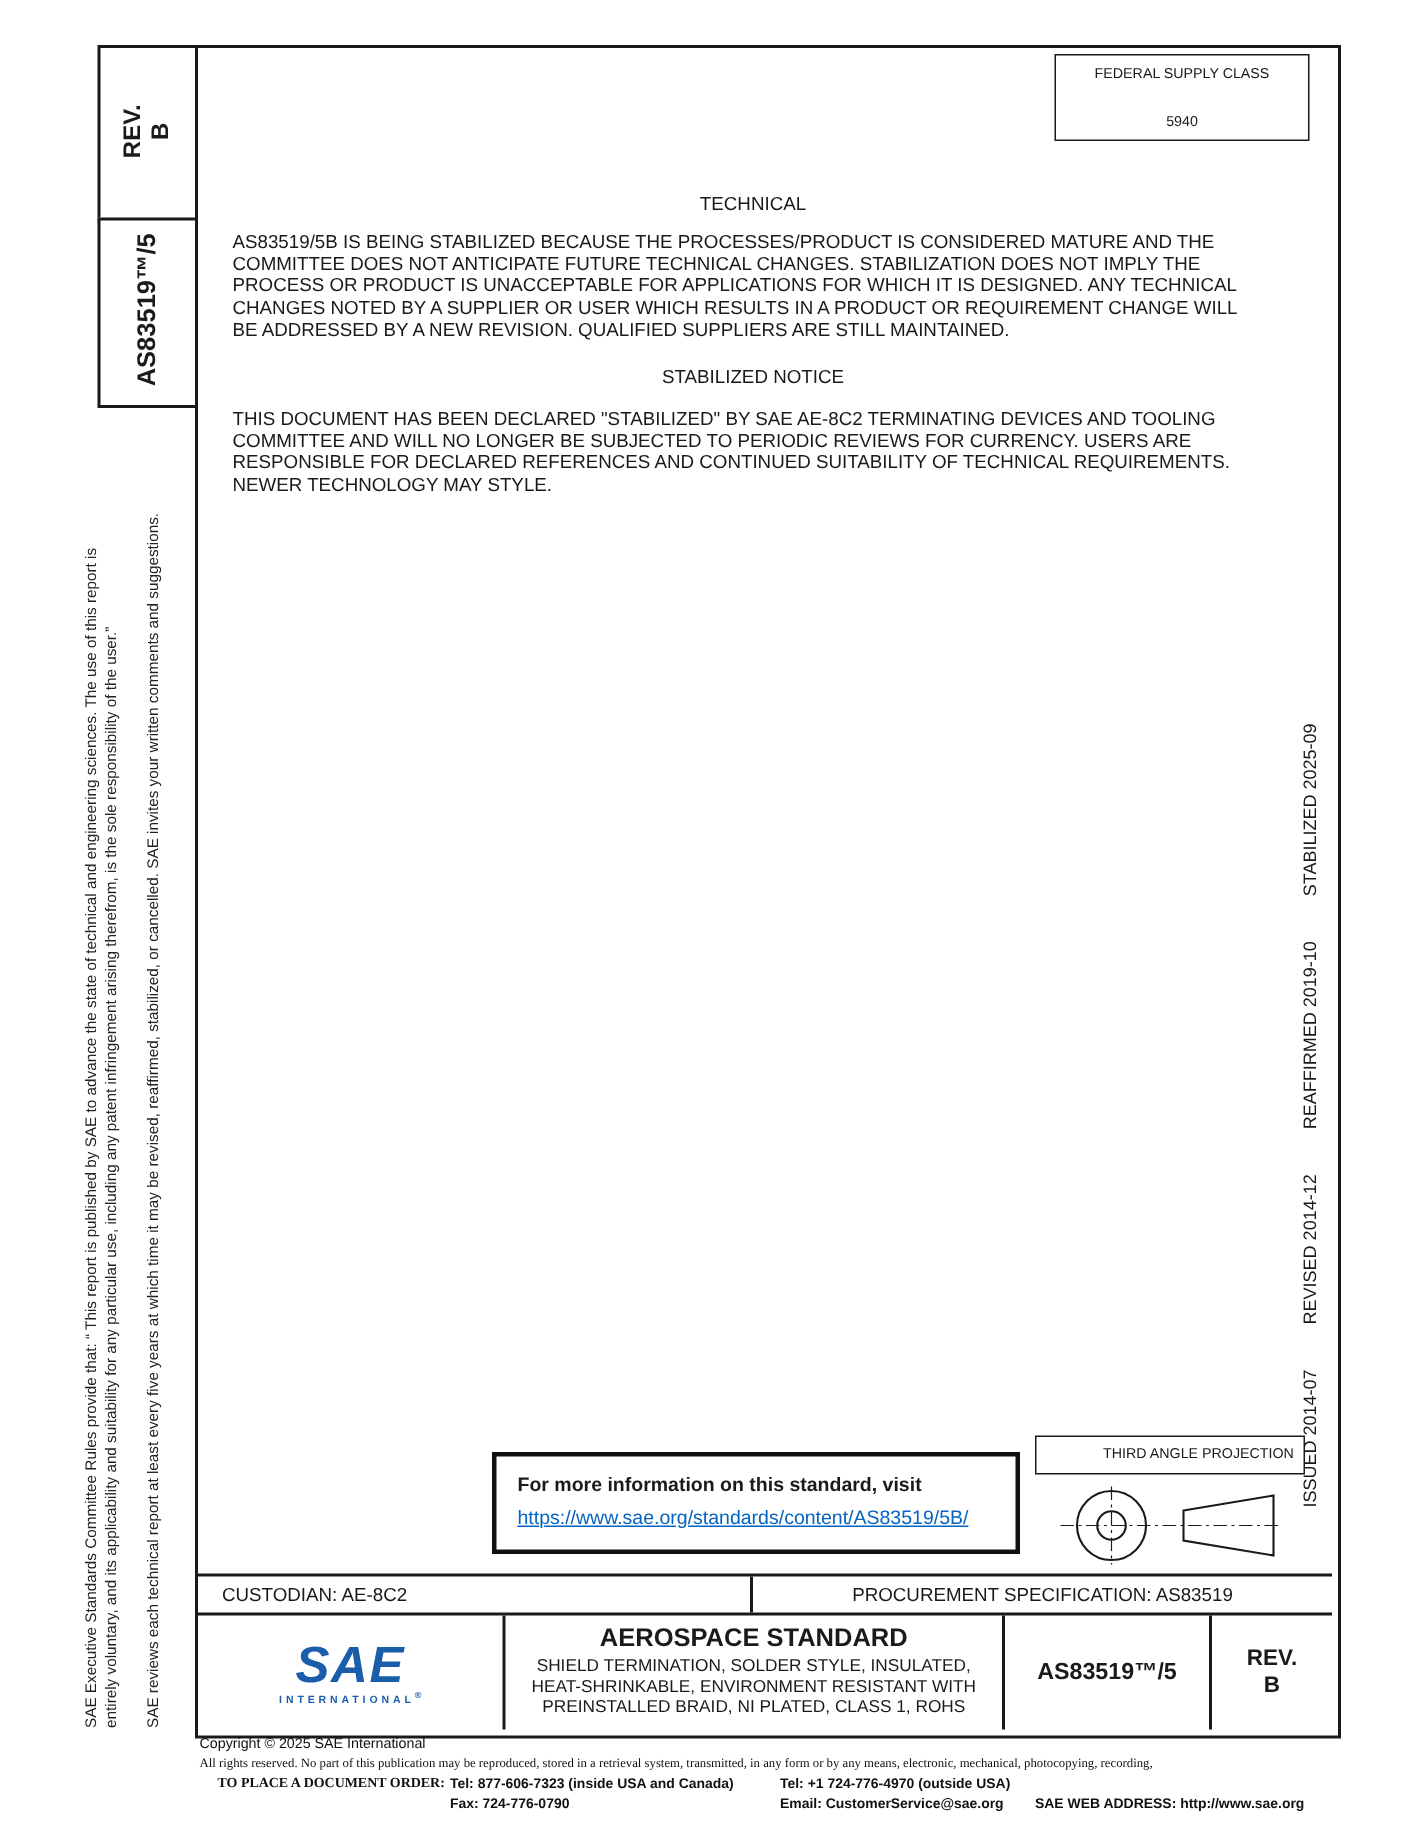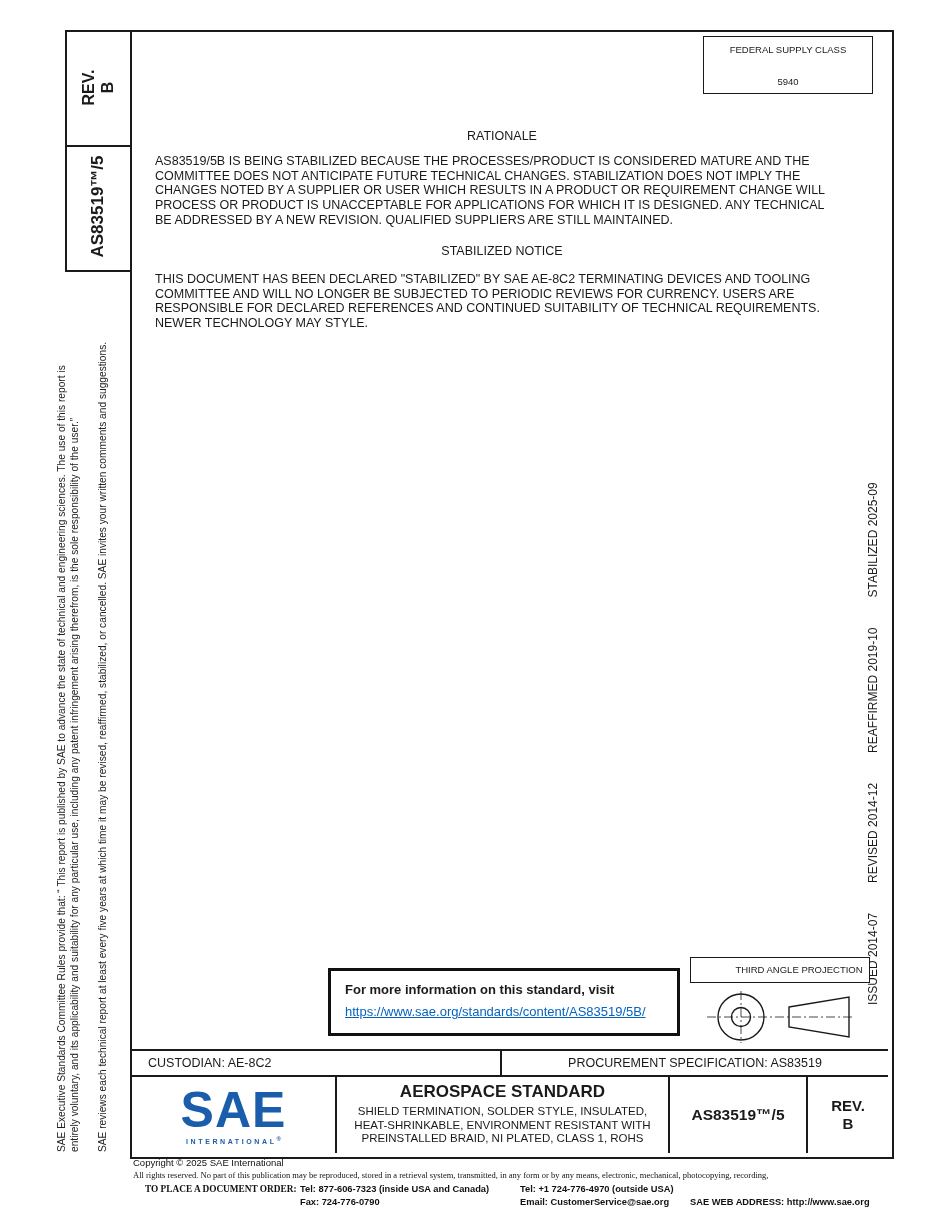--- a/index.html
+++ b/index.html
@@ -63,21 +63,21 @@
   .cust-row{position:absolute;left:0;top:1017px;width:756px;height:26px;
     border-top:2px solid var(--ink);display:flex;font-size:12.5px;box-sizing:border-box;}
   .cust-cell{width:370px;border-right:2px solid var(--ink);display:flex;
     align-items:center;padding-left:16px;box-sizing:border-box;}
   .proc-cell{flex:1;display:flex;align-items:center;justify-content:center;}
   
   .title-block{position:absolute;left:0;top:1043px;width:756px;height:78px;
     border-top:2px solid var(--ink);display:flex;box-sizing:border-box;}
   .logo-cell{width:203px;display:flex;flex-direction:column;align-items:center;
     justify-content:center;}
-  .sae-text{font-size:50px;font-weight:bold;color:var(--sae-blue);
+  .sae-text{font-size:34px;font-weight:bold;font-style:italic;color:var(--sae-blue);
     letter-spacing:1px;line-height:1;}
   .sae-intl{font-size:7px;font-weight:bold;letter-spacing:2.6px;color:var(--sae-blue);
     margin-top:1px;}
   .sae-intl .reg{font-size:6px;vertical-align:super;letter-spacing:0;}
   .mid-cell{width:331px;border-left:2px solid var(--ink);border-right:2px solid var(--ink);
     padding-top:5px;text-align:center;box-sizing:content-box;}
   .std-type{font-weight:bold;font-size:17px;}
   .std-desc{font-size:11.5px;line-height:13.5px;margin-top:3px;}
   .std-desc div{white-space:nowrap;}
   .docnum-cell{width:138px;border-right:2px solid var(--ink);display:flex;
@@ -127,26 +127,26 @@
     </div>
   </div>
 
   <div class="frame">
 
     <div class="fsc-box">
       <div>FEDERAL SUPPLY CLASS</div>
       <div>5940</div>
     </div>
 
-    <div class="heading h-rationale">RATIONALE</div>
+    <div class="heading h-rationale">TECHNICAL</div>
     <div class="para p1">
         <div>AS83519/5B IS BEING STABILIZED BECAUSE THE PROCESSES/PRODUCT IS CONSIDERED MATURE AND THE</div>
         <div>COMMITTEE DOES NOT ANTICIPATE FUTURE TECHNICAL CHANGES. STABILIZATION DOES NOT IMPLY THE</div>
+        <div>PROCESS OR PRODUCT IS UNACCEPTABLE FOR APPLICATIONS FOR WHICH IT IS DESIGNED. ANY TECHNICAL</div>
         <div>CHANGES NOTED BY A SUPPLIER OR USER WHICH RESULTS IN A PRODUCT OR REQUIREMENT CHANGE WILL</div>
-        <div>PROCESS OR PRODUCT IS UNACCEPTABLE FOR APPLICATIONS FOR WHICH IT IS DESIGNED. ANY TECHNICAL</div>
         <div>BE ADDRESSED BY A NEW REVISION. QUALIFIED SUPPLIERS ARE STILL MAINTAINED.</div>
       </div>
 
     <div class="heading h-notice">STABILIZED NOTICE</div>
     <div class="para p2">
         <div>THIS DOCUMENT HAS BEEN DECLARED "STABILIZED" BY SAE AE-8C2 TERMINATING DEVICES AND TOOLING</div>
         <div>COMMITTEE AND WILL NO LONGER BE SUBJECTED TO PERIODIC REVIEWS FOR CURRENCY. USERS ARE</div>
         <div>RESPONSIBLE FOR DECLARED REFERENCES AND CONTINUED SUITABILITY OF TECHNICAL REQUIREMENTS.</div>
         <div>NEWER TECHNOLOGY MAY STYLE.</div>
       </div>

